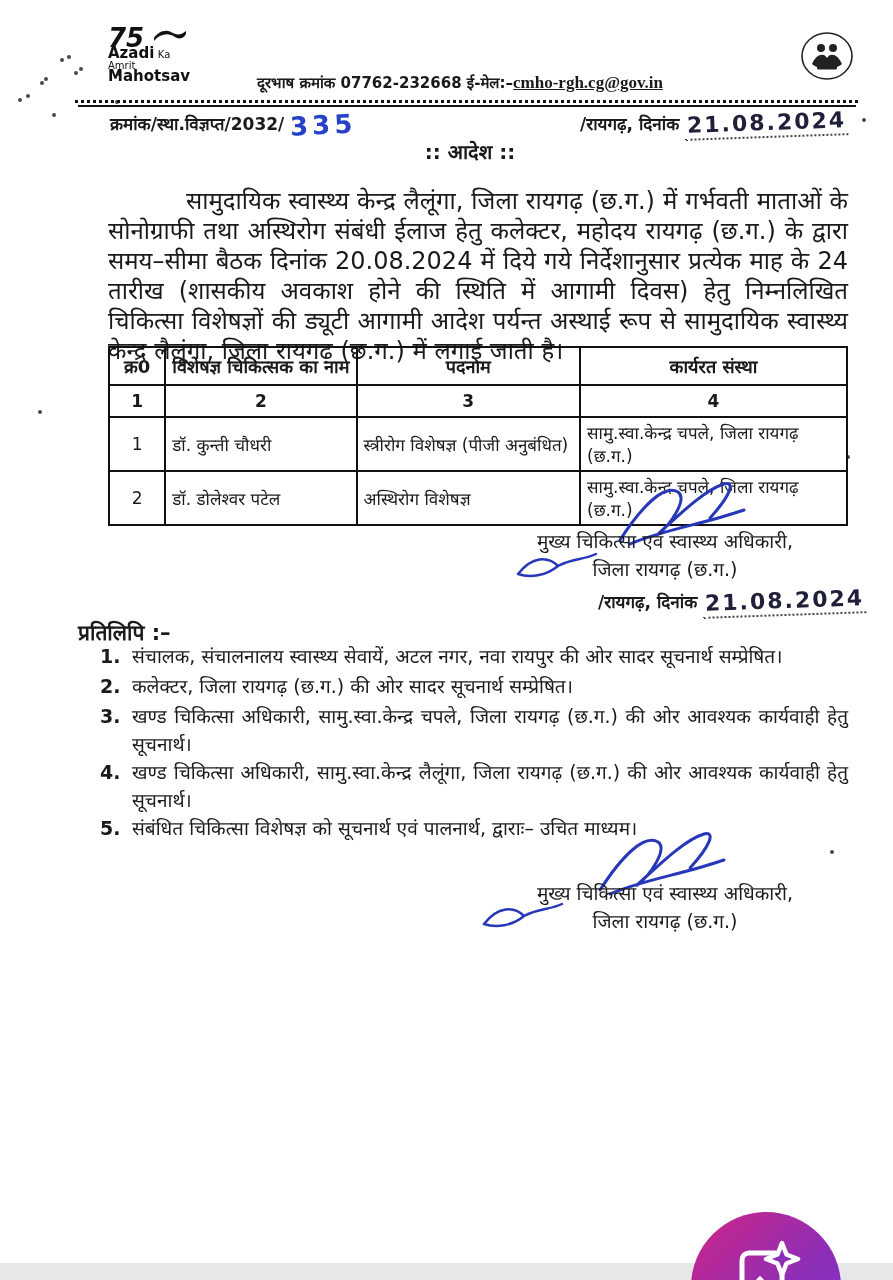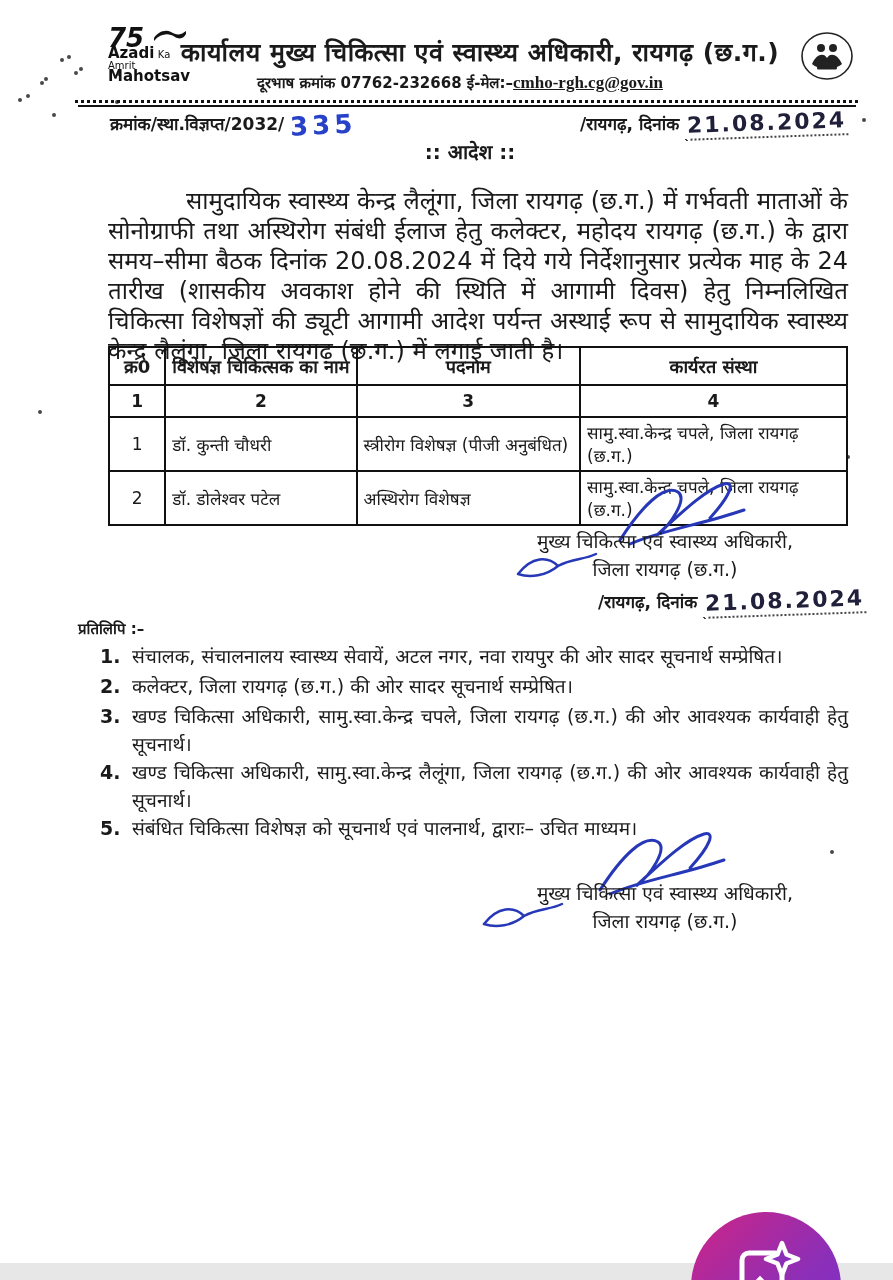--- a/index.html
+++ b/index.html
@@ -43,21 +43,21 @@
   .effective{left:190px;top:468px;font-size:19px;}
   
   .sigline1a{left:500px;top:528px;width:330px;text-align:center;font-size:19px;}
   .sigline2a{left:500px;top:556px;width:330px;text-align:center;font-size:19px;}
   .sigline1b{left:500px;top:880px;width:330px;text-align:center;font-size:19px;}
   .sigline2b{left:500px;top:908px;width:330px;text-align:center;font-size:19px;}
   
   .end-left{left:78px;top:586px;font-size:17px;font-weight:bold;}
   .hand-num{color:#20203a;font-size:24px;font-weight:bold;letter-spacing:3px;display:inline-block;transform:rotate(-1deg);vertical-align:-3px;}
   .end-right{left:598px;top:588px;font-size:17px;font-weight:bold;}
-  .copy-heading{left:78px;top:618px;font-size:15px;font-weight:bold;}
+  .copy-heading{left:78px;top:618px;font-size:21px;font-weight:bold;}
   
   .copy-item{left:100px;width:748px;font-size:19px;line-height:28px;}
   .copy-item .num{position:absolute;left:0;top:0;width:26px;font-weight:bold;}
   .copy-item .txt{display:block;margin-left:32px;text-align:justify;}
   
   .bottom-bar{left:0;top:1263px;width:893px;height:17px;background:#e7e7e7;}
   .fab{left:691px;top:1212px;width:150px;height:150px;border-radius:50%;
        background:linear-gradient(135deg,#c3268e 10%,#8b2fb8 60%,#7b2fd0 100%);
        display:flex;align-items:center;justify-content:center;cursor:pointer;}
   .speck{position:absolute;width:4px;height:4px;border-radius:50%;background:#1c1c1c;opacity:.8;}
@@ -87,21 +87,20 @@
   <div class="abs azadi">
     <div class="seven5"><span>75</span>
       <svg width="34" height="16" viewBox="0 0 34 16" style="vertical-align:2px">
         <path d="M1 12 C8 4 16 4 22 8 C27 11 31 9 33 5 L33 2 C27 7 23 6 18 3 C12 0 5 3 1 9 Z" fill="#111"></path>
       </svg>
     </div>
     <div class="l1"><b>Azadi</b> <span class="small">Ka</span></div>
     <div class="l1"><span class="small">Amrit</span> <b>Mahotsav</b></div>
   </div>
 
-  <div class="abs doc-title">कार्यालय मुख्य चिकित्सा एवं स्वास्थ्य अधिकारी, रायगढ़ (छ.ग.)</div>
 
   <div class="abs contact-line">
     <span>दूरभाष क्रमांक 07762-232668 ई-मेल:–</span><span class="email">cmho-rgh.cg@gov.in</span>
   </div>
 
   <div class="abs emblem">
     <svg width="58" height="54" viewBox="0 0 58 54">
       <ellipse cx="29" cy="26" rx="25" ry="23" fill="none" stroke="#222" stroke-width="1.6"></ellipse>
       <circle cx="23" cy="18" r="4" fill="#222"></circle>
       <circle cx="35" cy="18" r="4" fill="#222"></circle>

